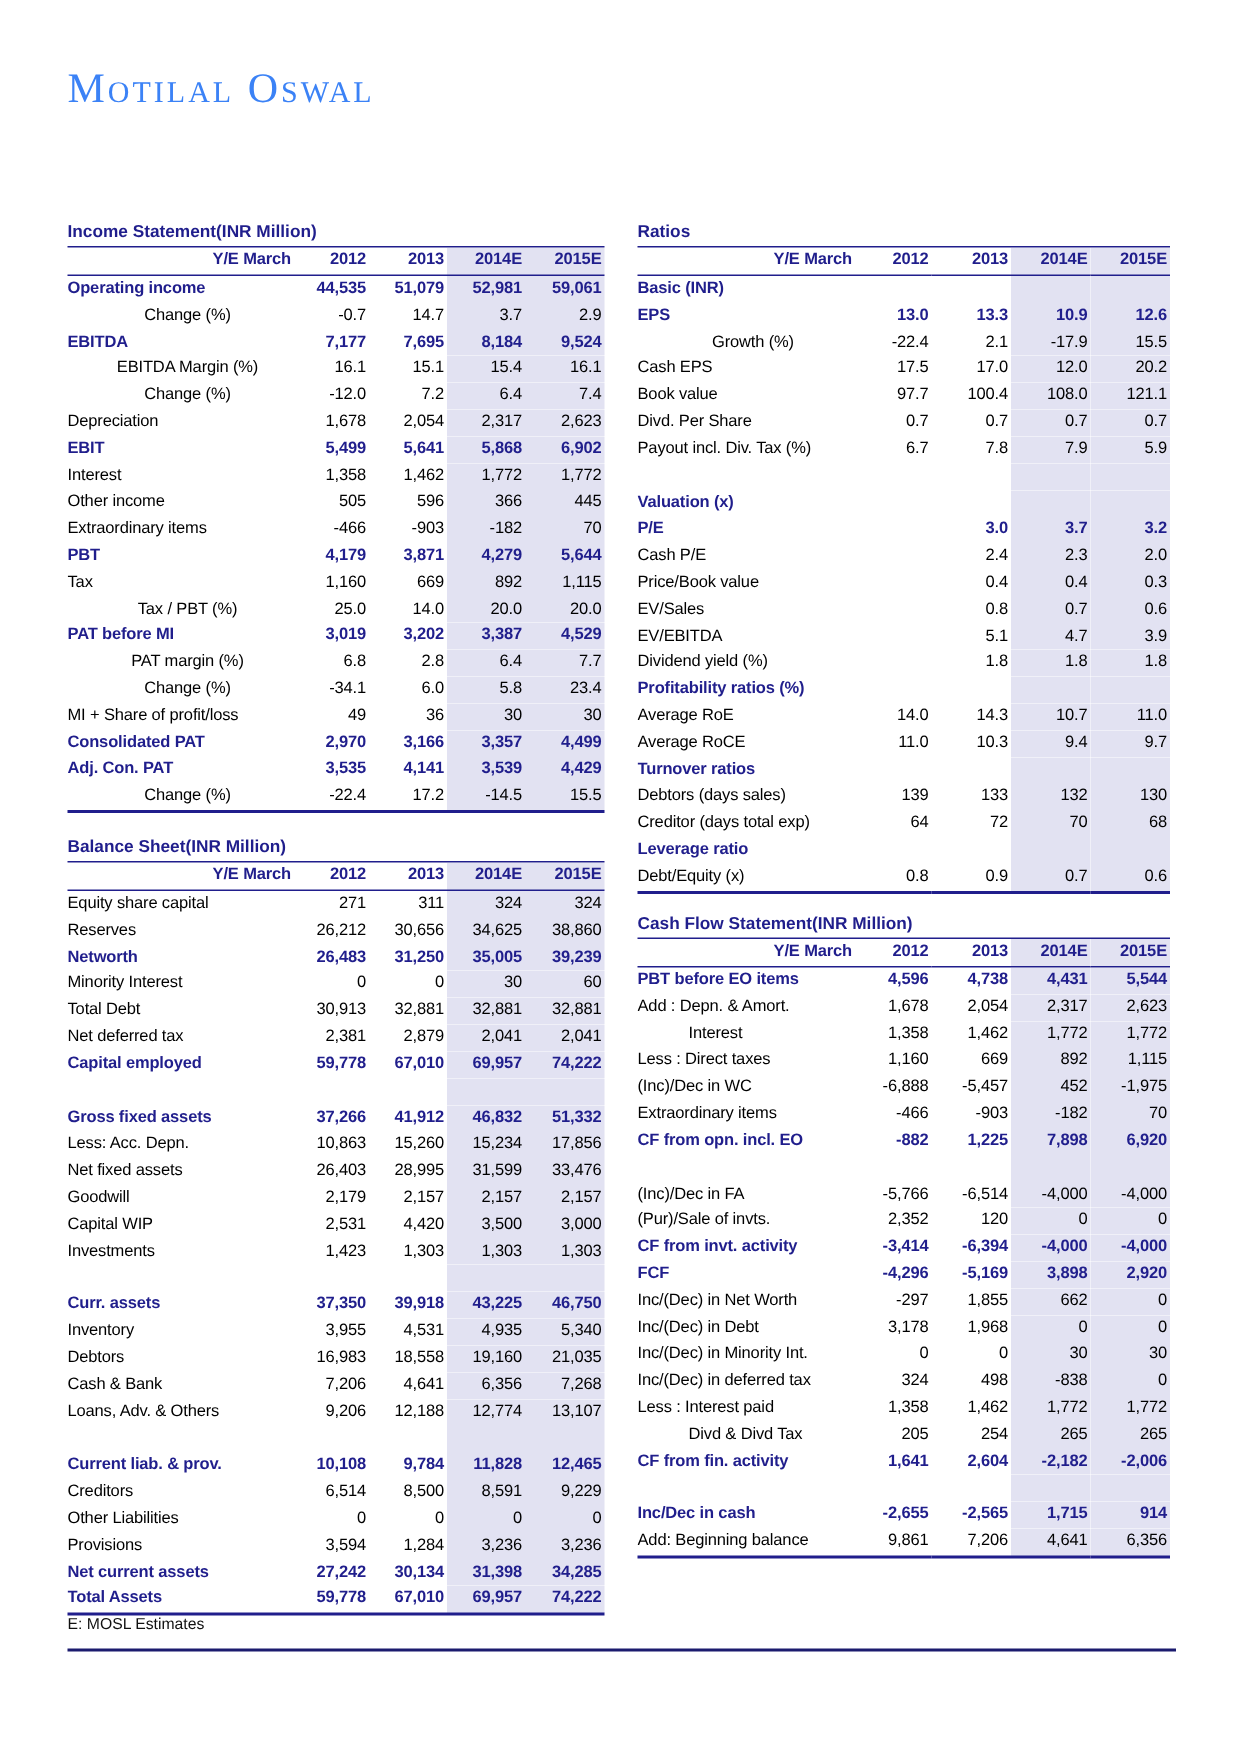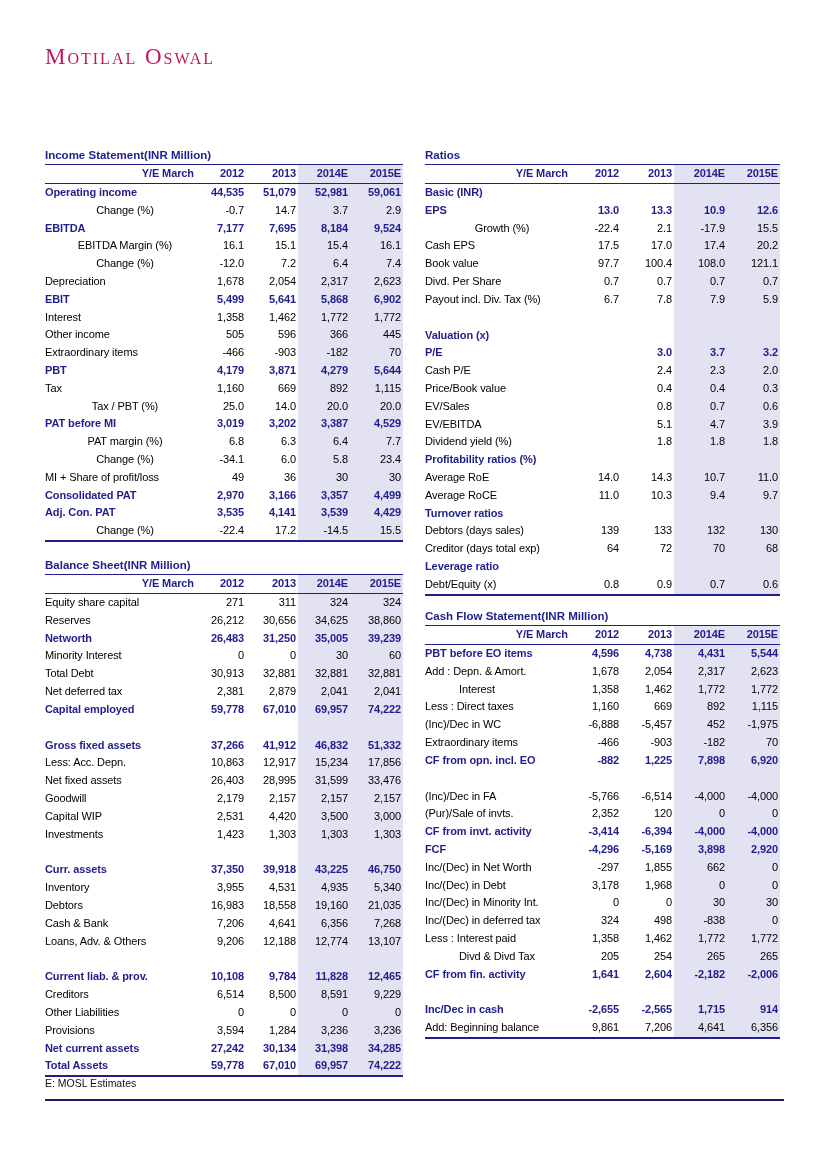--- a/index.html
+++ b/index.html
@@ -11,21 +11,21 @@
   html,body{margin:0;padding:0;}
   body{
     width:826px;height:1169px;background:#ffffff;position:relative;
     font-family:"Liberation Sans",sans-serif;color:var(--ink);
     overflow:hidden;
   }
   .logo{
     position:absolute;left:45px;top:44px;
     font-family:"Liberation Serif",serif;
     font-variant:small-caps;
-    font-size:23px;letter-spacing:2px;color:#be185d;font-weight:500;
+    font-size:28px;letter-spacing:2px;color:#3b82f6;font-weight:500;
   }
   .tblock{position:absolute;}
   .tblock-head{
     display:flex;justify-content:flex-start;align-items:flex-end;
     border-bottom:1.2px solid var(--navy);padding-bottom:2px;height:14px;
   }
   .ttitle,.tunit{
     color:var(--navy);font-weight:bold;font-size:11.5px;line-height:13px;white-space:nowrap;
   }
   table.fin{
@@ -175,21 +175,21 @@
             <tr>
               <td class="lbl bold">PAT before MI</td>
               <td class="num bold">3,019</td>
               <td class="num bold">3,202</td>
               <td class="num shade bold">3,387</td>
               <td class="num shade bold">4,529</td>
             </tr>
             <tr>
               <td class="lbl ind1">PAT margin (%)</td>
               <td class="num">6.8</td>
-              <td class="num">6.3</td>
+              <td class="num">2.8</td>
               <td class="num shade">6.4</td>
               <td class="num shade">7.7</td>
             </tr>
             <tr>
               <td class="lbl ind1">Change (%)</td>
               <td class="num">-34.1</td>
               <td class="num">6.0</td>
               <td class="num shade">5.8</td>
               <td class="num shade">23.4</td>
             </tr>
@@ -268,21 +268,21 @@
               <td class="lbl ind1">Growth (%)</td>
               <td class="num">-22.4</td>
               <td class="num">2.1</td>
               <td class="num shade">-17.9</td>
               <td class="num shade">15.5</td>
             </tr>
             <tr>
               <td class="lbl">Cash EPS</td>
               <td class="num">17.5</td>
               <td class="num">17.0</td>
-              <td class="num shade">17.4</td>
+              <td class="num shade">12.0</td>
               <td class="num shade">20.2</td>
             </tr>
             <tr>
               <td class="lbl">Book value</td>
               <td class="num">97.7</td>
               <td class="num">100.4</td>
               <td class="num shade">108.0</td>
               <td class="num shade">121.1</td>
             </tr>
             <tr>
@@ -499,21 +499,21 @@
             <tr>
               <td class="lbl bold">Gross fixed assets</td>
               <td class="num bold">37,266</td>
               <td class="num bold">41,912</td>
               <td class="num shade bold">46,832</td>
               <td class="num shade bold">51,332</td>
             </tr>
             <tr>
               <td class="lbl">Less: Acc. Depn.</td>
               <td class="num">10,863</td>
-              <td class="num">12,917</td>
+              <td class="num">15,260</td>
               <td class="num shade">15,234</td>
               <td class="num shade">17,856</td>
             </tr>
             <tr>
               <td class="lbl">Net fixed assets</td>
               <td class="num">26,403</td>
               <td class="num">28,995</td>
               <td class="num shade">31,599</td>
               <td class="num shade">33,476</td>
             </tr>

